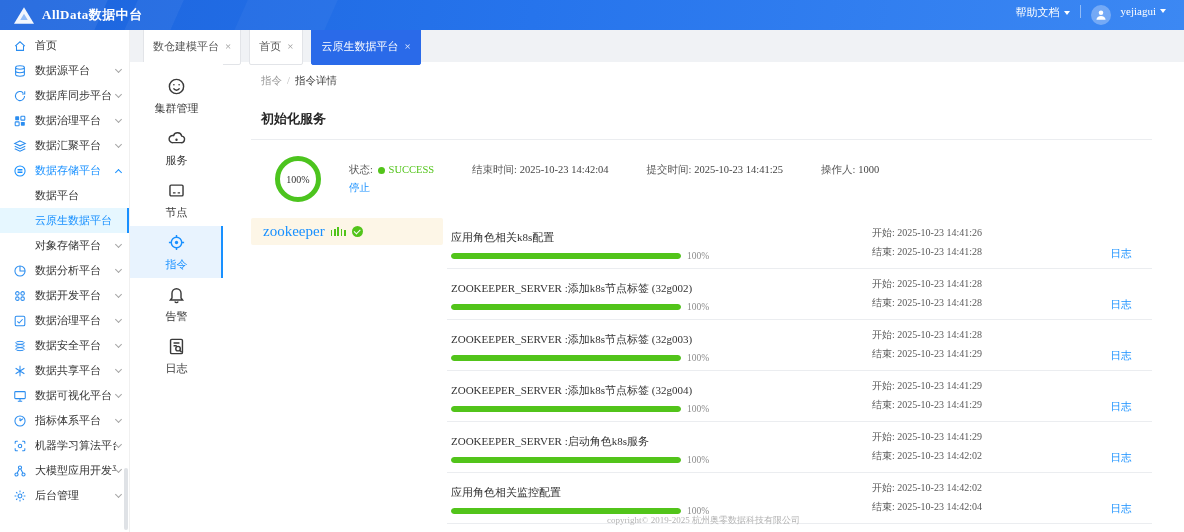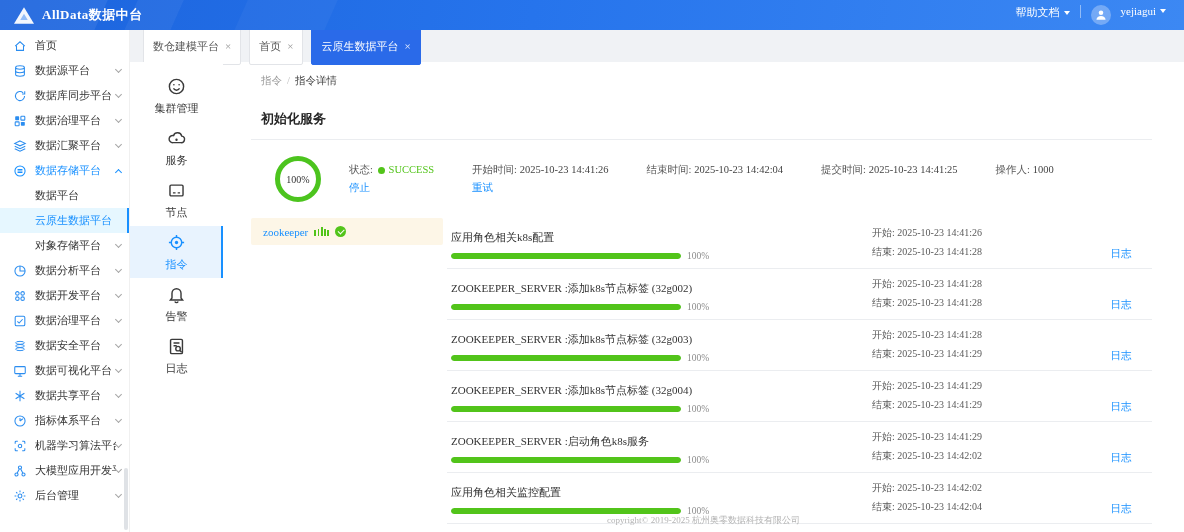--- a/index.html
+++ b/index.html
@@ -74,21 +74,21 @@
   .sgroups { display:flex; margin-left:28px; padding-top:5px; }
   .sgroup { margin-right:38px; font-size:10.5px; color:#444; line-height:1.7; white-space:nowrap; }
   .sgroup .glabel { color:#595959; }
   .sdot { display:inline-block; width:7px; height:7px; border-radius:50%; background:#52c41a; margin:0 4px 1px 2px; vertical-align:middle; }
   .success-txt { color:#52c41a;text-align:right; }
   .lnk { color:#1890ff; cursor:pointer; text-decoration:none; display:inline-block; }
 
   .task-area { display:flex; margin-top:16px; align-items:flex-start; }
   .service-list { width:192px; flex:0 0 192px; }
   .service-item { height:27px; background:#fdf6e7; display:flex; align-items:center; gap:6px; padding:0 12px; border-radius:2px; cursor:pointer; }
-  .service-name { color:#1890ff; font-size:11px; }
+  .service-name { color:#1890ff; font-size:15px; }
   .sig { display:flex; align-items:flex-end; gap:1.5px; height:9px; }
   .sig i { width:1.8px; background:#52c41a; display:block; }
   .okc { width:11px; height:11px; border-radius:50%; background:#52c41a; position:relative; flex:0 0 11px; }
   .okc::after { content:""; position:absolute; left:2.6px; top:3px; width:5px; height:2.6px; border-left:1.4px solid #fff; border-bottom:1.4px solid #fff; transform:rotate(-45deg); }
 
   .task-list { flex:1; min-width:0; margin-left:4px; }
   .task-row { display:flex; align-items:flex-end; padding:6px 0 7px 4px; border-bottom:1px solid #ebedf0; }
   .task-row:last-child { border-bottom:none; }
   .task-main { flex:1; min-width:0; }
   .task-title { font-size:11px; color:#333; margin-bottom:6px; }
@@ -256,34 +256,34 @@
                 <ellipse cx="8" cy="8" rx="5" ry="1.7"></ellipse>
                 <ellipse cx="8" cy="11.6" rx="5" ry="1.7"></ellipse>
               </svg>
             </span>
     <span class="lbl">数据安全平台</span>
     <i class="chev"></i>
   </div>
           <div class="sb-item">
     <span class="ic">
               <svg viewBox="0 0 16 16" fill="none" stroke="currentColor" stroke-width="1.2">
+                <path d="M8 2v12M3 4.8l10 6.4M13 4.8 3 11.2"></path>
+              </svg>
+            </span>
+    <span class="lbl">数据共享平台</span>
+    <i class="chev"></i>
+  </div>
+          <div class="sb-item">
+    <span class="ic">
+              <svg viewBox="0 0 16 16" fill="none" stroke="currentColor" stroke-width="1.2">
                 <rect x="2" y="3" width="12" height="8" rx="1"></rect>
                 <path d="M8 11v3M5.5 14h5"></path>
               </svg>
             </span>
     <span class="lbl">数据可视化平台</span>
-    <i class="chev"></i>
-  </div>
-          <div class="sb-item">
-    <span class="ic">
-              <svg viewBox="0 0 16 16" fill="none" stroke="currentColor" stroke-width="1.2">
-                <path d="M8 2v12M3 4.8l10 6.4M13 4.8 3 11.2"></path>
-              </svg>
-            </span>
-    <span class="lbl">数据共享平台</span>
     <i class="chev"></i>
   </div>
           <div class="sb-item">
     <span class="ic">
               <svg viewBox="0 0 16 16" fill="none" stroke="currentColor" stroke-width="1.2">
                 <circle cx="8" cy="8" r="5.8"></circle>
                 <path d="M8 8l3.2-2.6M8 4.6V8"></path>
               </svg>
             </span>
     <span class="lbl">指标体系平台</span>
@@ -419,27 +419,20 @@
               <span>100%</span>
             </div>
             <div class="sgroups">
               <div class="sgroup">
                 <div>
                   <span class="glabel">状态:</span>
                   <i class="sdot"></i><span class="success-txt">SUCCESS</span>
                 </div>
                 <a class="lnk">停止</a>
               </div>
-            <div class="sgroup">
-    <div>
-      <span class="glabel">开始时间:</span>
-      <span>2025-10-23 14:41:26</span>
-    </div>
-    <a class="lnk">重试</a>
-  </div>
                 <div class="sgroup">
     <div>
       <span class="glabel">结束时间:</span>
       <span>2025-10-23 14:42:04</span>
     </div>
 
   </div>
                 <div class="sgroup">
     <div>
       <span class="glabel">提交时间:</span>

